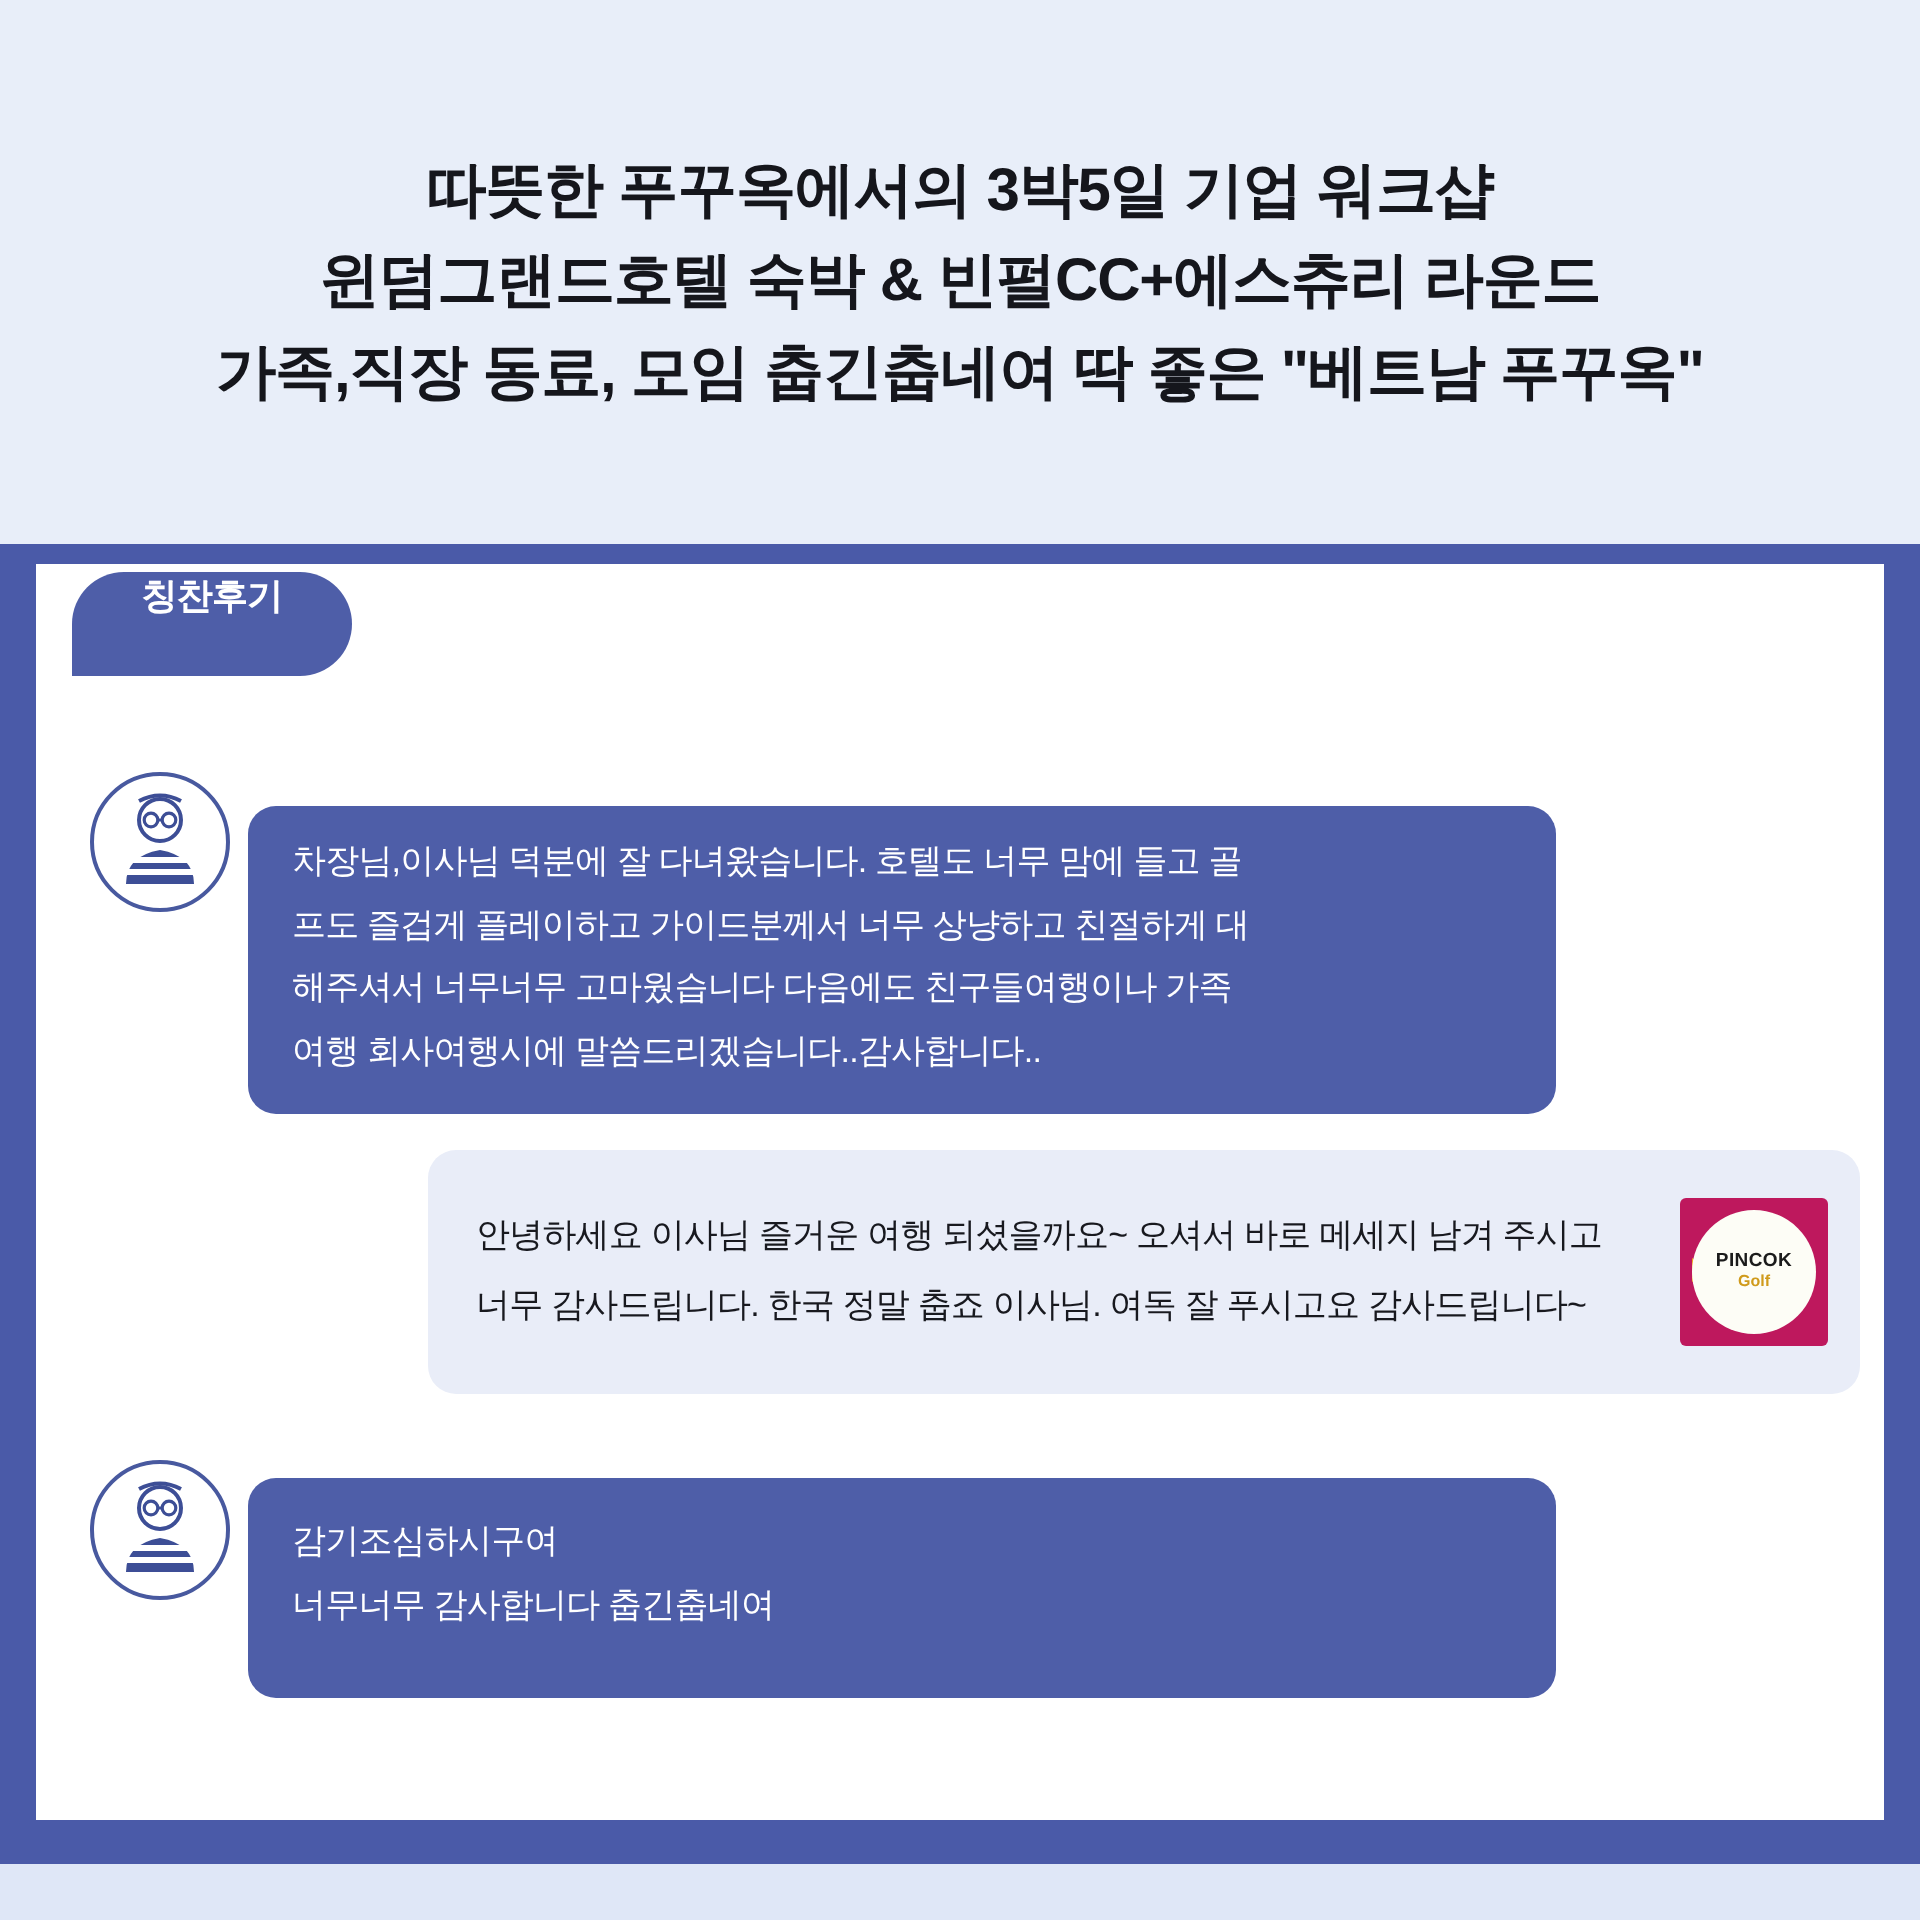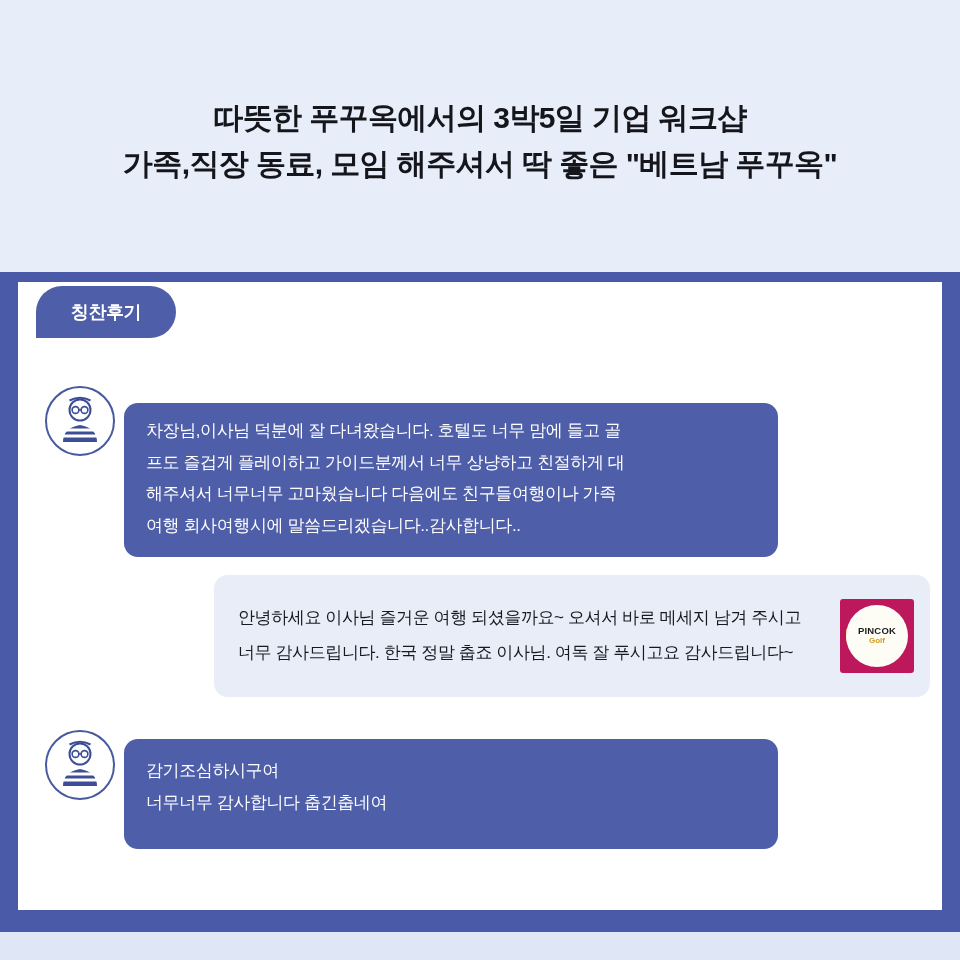--- a/index.html
+++ b/index.html
@@ -75,21 +75,20 @@
   
   .tab-badge {
     position: absolute;
     left: 36px;
     top: 286px;
     width: 140px;
     height: 52px;
     background: #4e5ea8;
     border-radius: 26px 26px 26px 0;
     display: flex;
-    align-items: center;
     justify-content: center;
   }
   .tab-badge-label {
     color: #ffffff;
     font-size: 18px;
     font-weight: bold;
     letter-spacing: -0.4px;
   }
 
   
@@ -238,21 +237,22 @@
     padding-top: 20px;
   }
 </style>
 </head>
 <body>
 
 <div class="page">
 
   <div class="header">
     <div class="header-line">따뜻한 푸꾸옥에서의  3박5일 기업 워크샵</div>
-    <div class="header-line">가족,직장 동료, 모임 해주셔서 딱 좋은 "베트남 푸꾸옥"</div>
+    <div class="header-line">윈덤그랜드호텔 숙박 &amp; 빈펄CC+에스츄리 라운드</div>
+    <div class="header-line">가족,직장 동료, 모임 춥긴춥네여 딱 좋은 "베트남 푸꾸옥"</div>
   </div>
 
   <div class="band-dark"></div>
   <div class="band-bottom"></div>
 
   <div class="card"></div>
 
   <div class="tab-badge">
     <span class="tab-badge-label">칭찬후기</span>
   </div>

